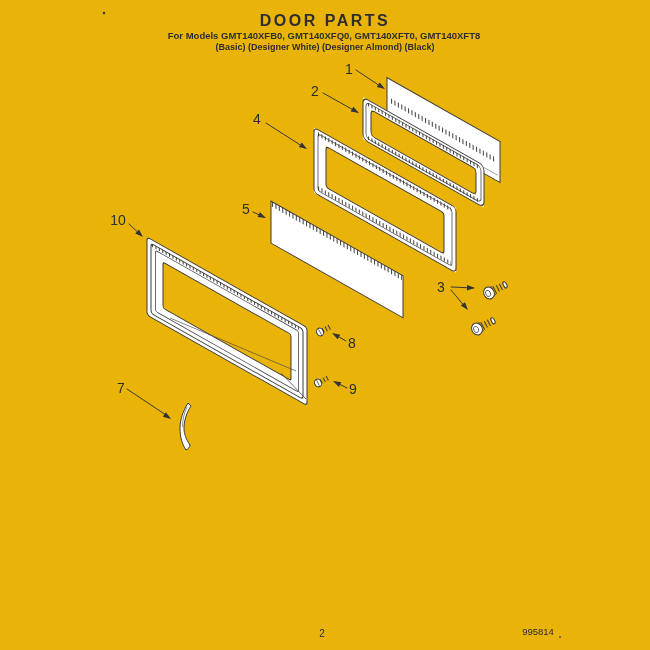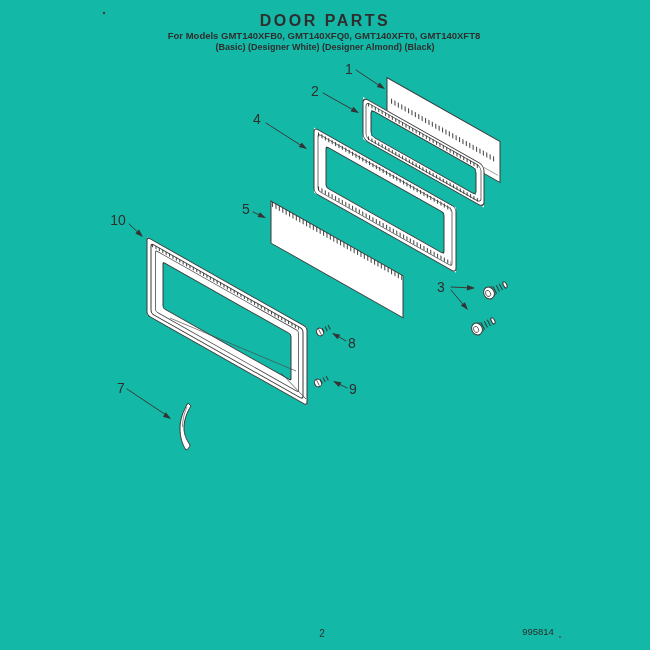--- a/index.html
+++ b/index.html
@@ -1,17 +1,17 @@
 <!DOCTYPE html>
 <html><head>
 <meta charset="utf-8">
 <style>
   html,body{margin:0;padding:0;background:#e8e8e8;}
   #page{
-    position:relative;width:650px;height:650px;background:#14b8a6;
+    position:relative;width:650px;height:650px;background:#eab308;
     font-family:"Liberation Sans",sans-serif;overflow:hidden;
   }
   svg{position:absolute;inset:0;}
   .ln{stroke:#3a3a3a;stroke-width:1;fill:none;stroke-linecap:round;stroke-linejoin:round;}
   .thin{stroke:#4a4a4a;stroke-width:.8;fill:none;}
   .face{fill:#ffffff;stroke:#3a3a3a;stroke-width:1;}
   .occ{fill:#ffffff;stroke:none;}
   .hatch{stroke:#2f2f2f;fill:none;stroke-dasharray:1.1 2.3;opacity:.85;}
   .ah{fill:#333333;stroke:none;}
   .num{font:14px "Liberation Sans",sans-serif;fill:#2e2e2e;text-anchor:middle;}

